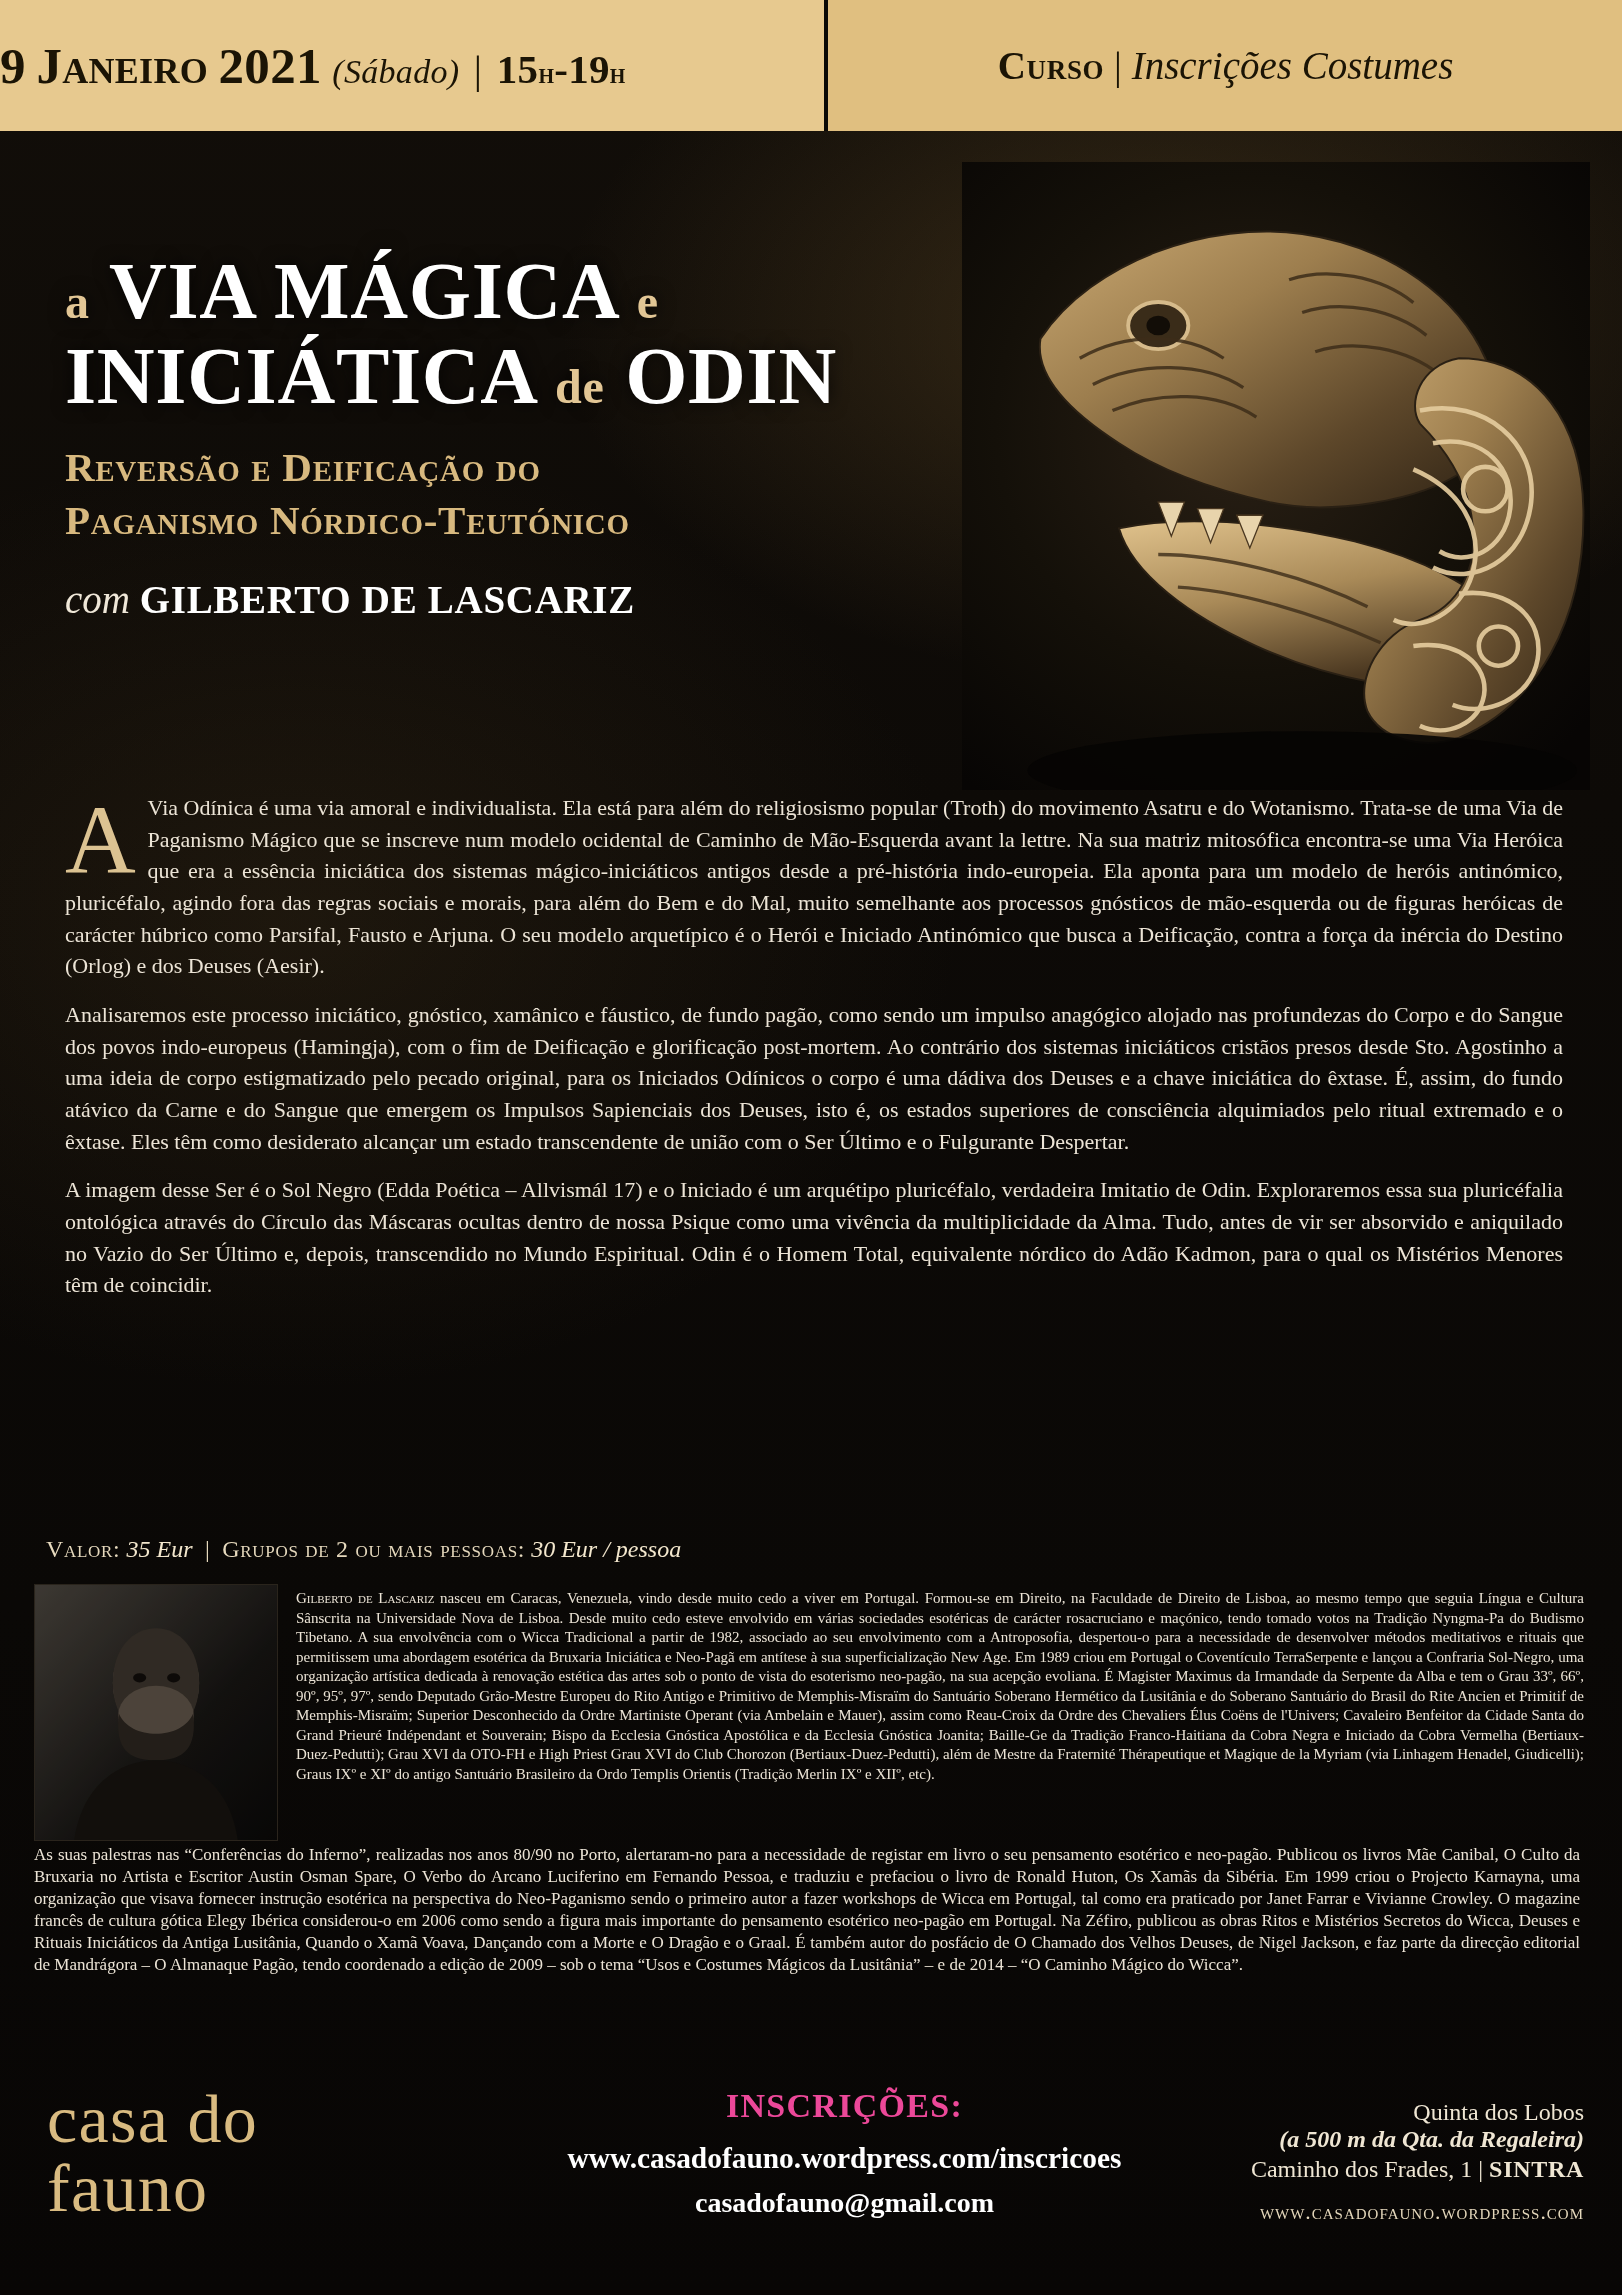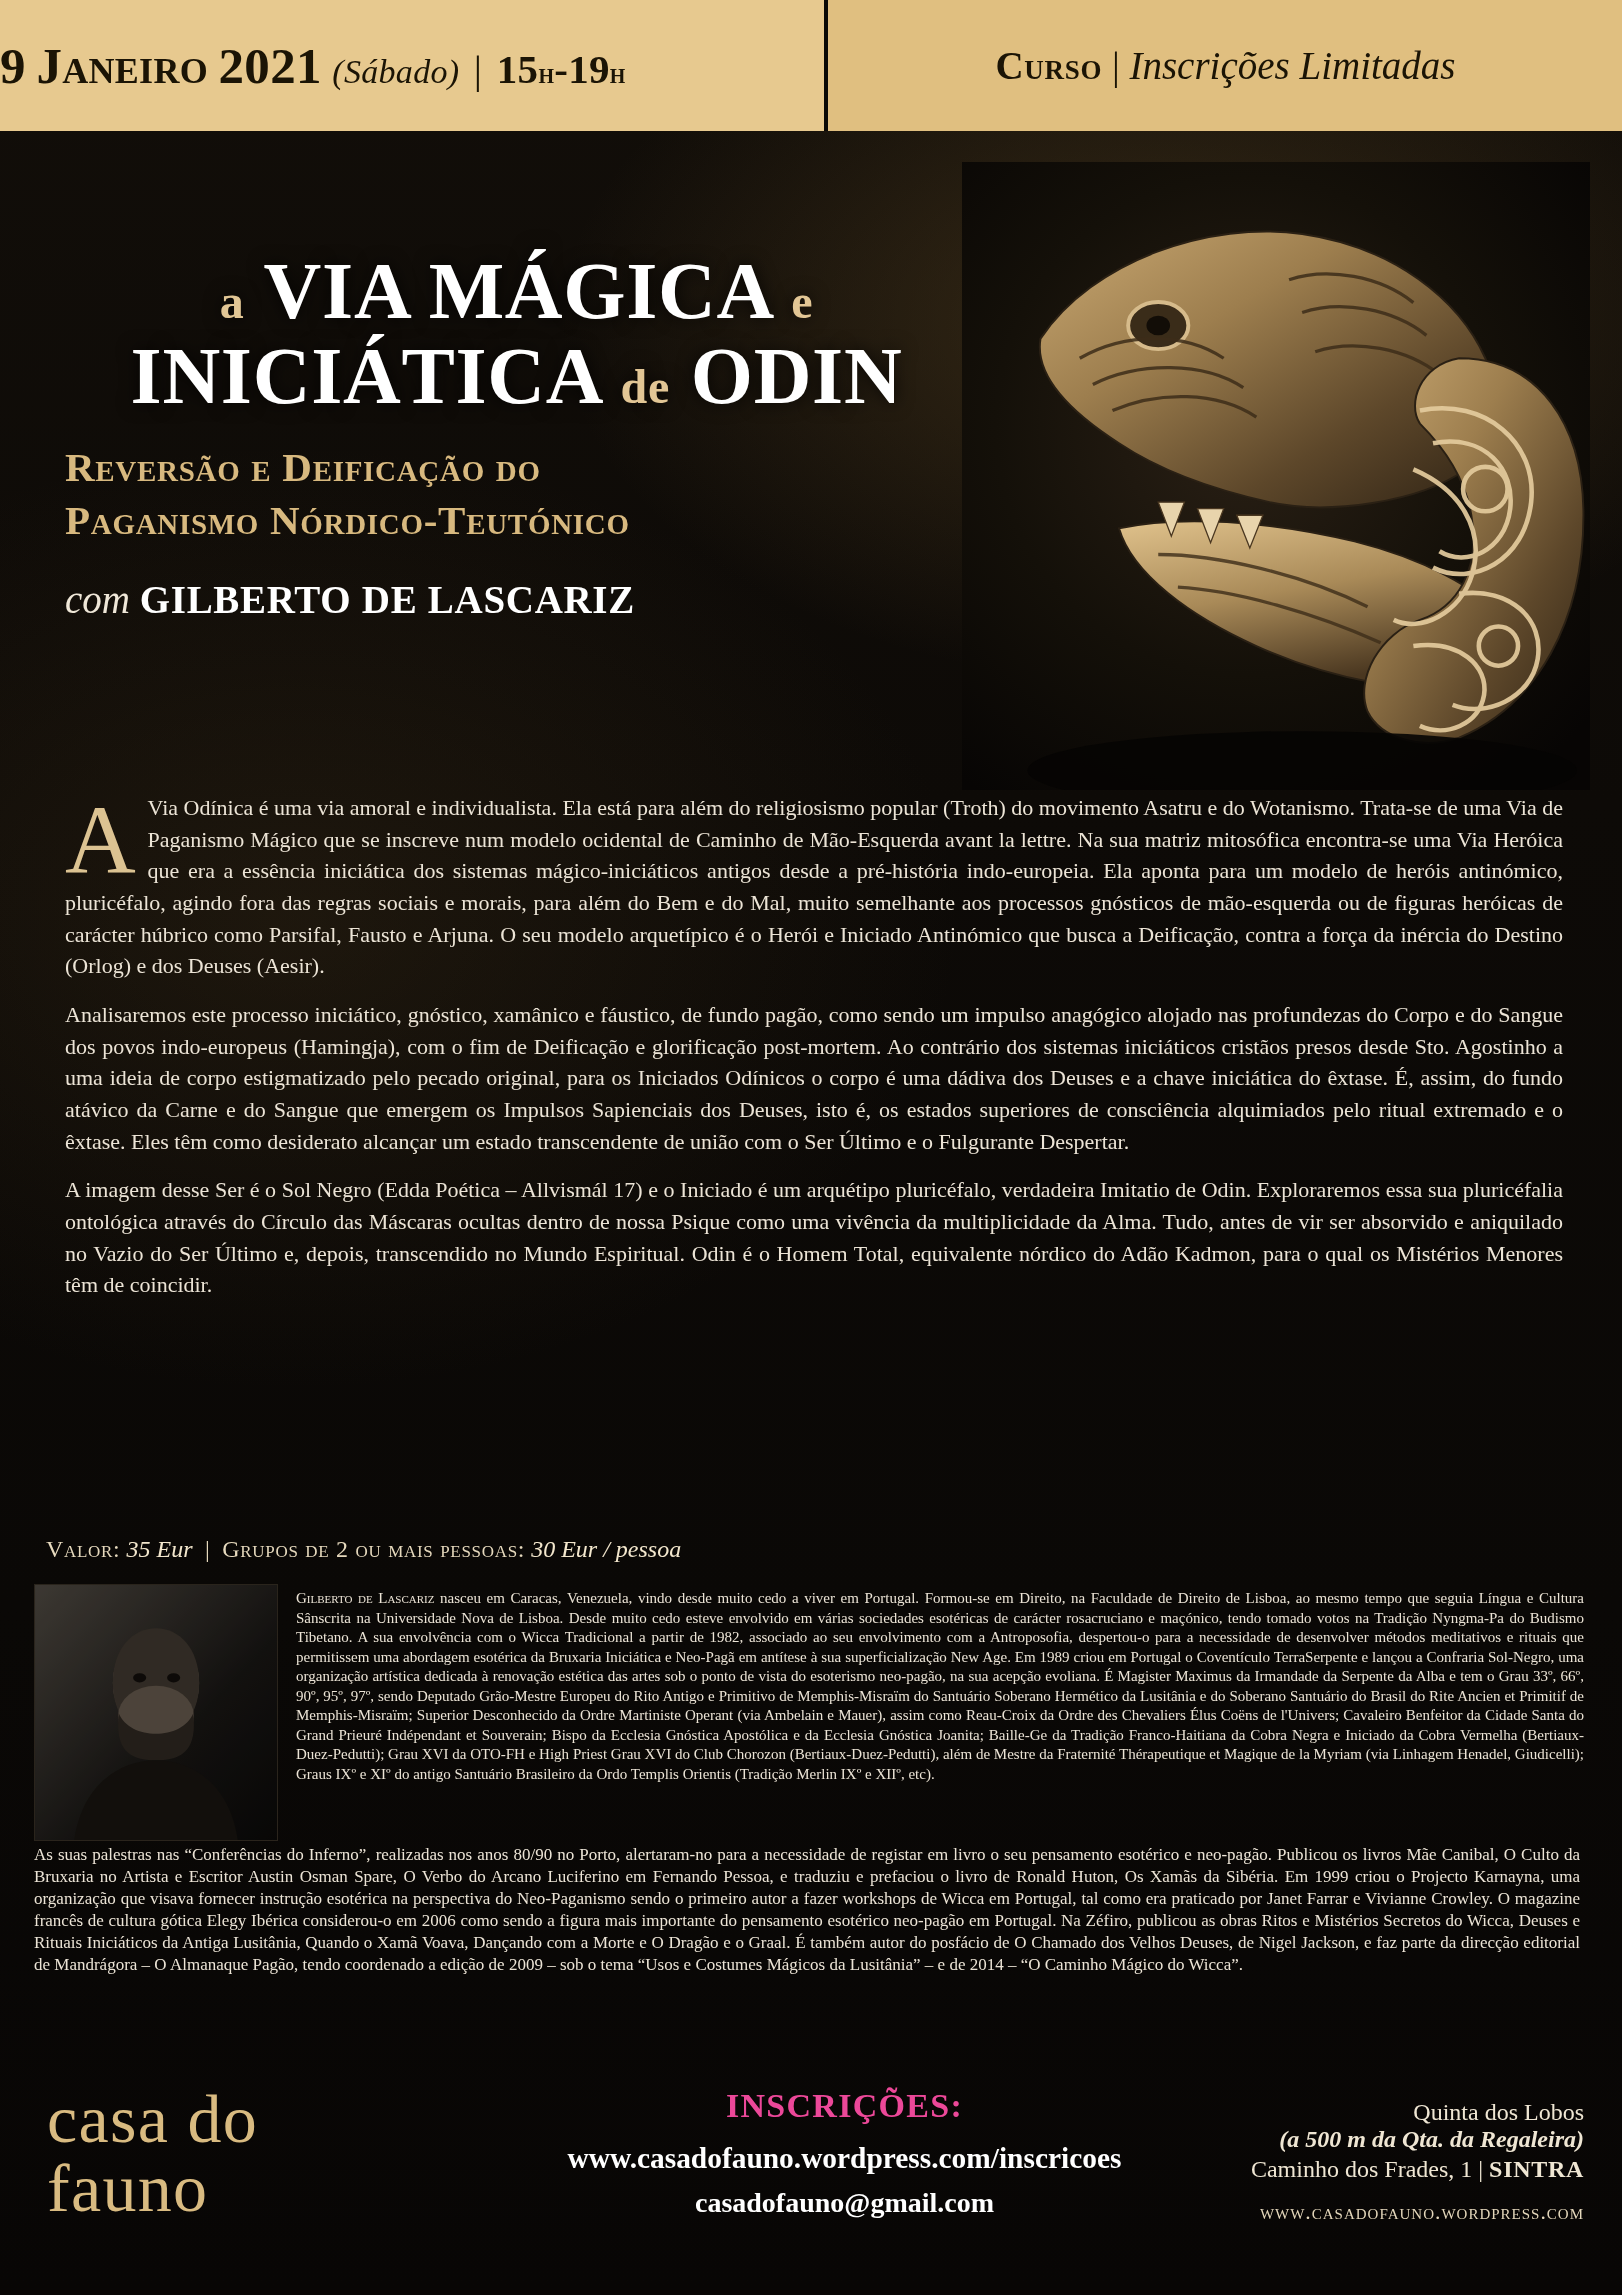--- a/index.html
+++ b/index.html
@@ -116,21 +116,20 @@
     top: 249px;
     width: 903px;
   }
   .t1 {
     font-size: 80px;
     line-height: 1.06;
     font-weight: bold;
     color: #ffffff;
     letter-spacing: 0.7px;
     text-shadow: 0 0 18.3px rgba(0,0,0,0.8);
-    text-align: center;
   }
   .t1 .lil {
     font-size: 48px;
     color: #e2c695;
     font-weight: bold;
   }
   .t2 {
     margin-top: 22px;
     font-size: 41px;
     line-height: 1.30;
@@ -295,21 +294,21 @@
         <span class="big">2021</span>
         <span class="day">(Sábado)</span>
         <span class="sep">|</span>
         <span class="hours"><span>15</span><span class="h smallcaps">h</span><span>-</span><span>19</span><span class="h smallcaps">h</span></span>
       </div>
     </div>
     <div class="right">
       <div class="curso-line">
         <span class="curso">Curso</span>
         <span class="sep">|</span>
-        <span class="insc">Inscrições Limitadas</span>
+        <span class="insc">Inscrições Costumes</span>
       </div>
     </div>
   </div>
 
   <div class="hero-img">
     <svg width="628" height="628" viewBox="0 0 960 960">
       <defs>
         <radialGradient id="bgg" cx="45%" cy="42%" r="72%">
           <stop offset="0%" stop-color="#2a2015"></stop>
           <stop offset="55%" stop-color="#141009"></stop>

